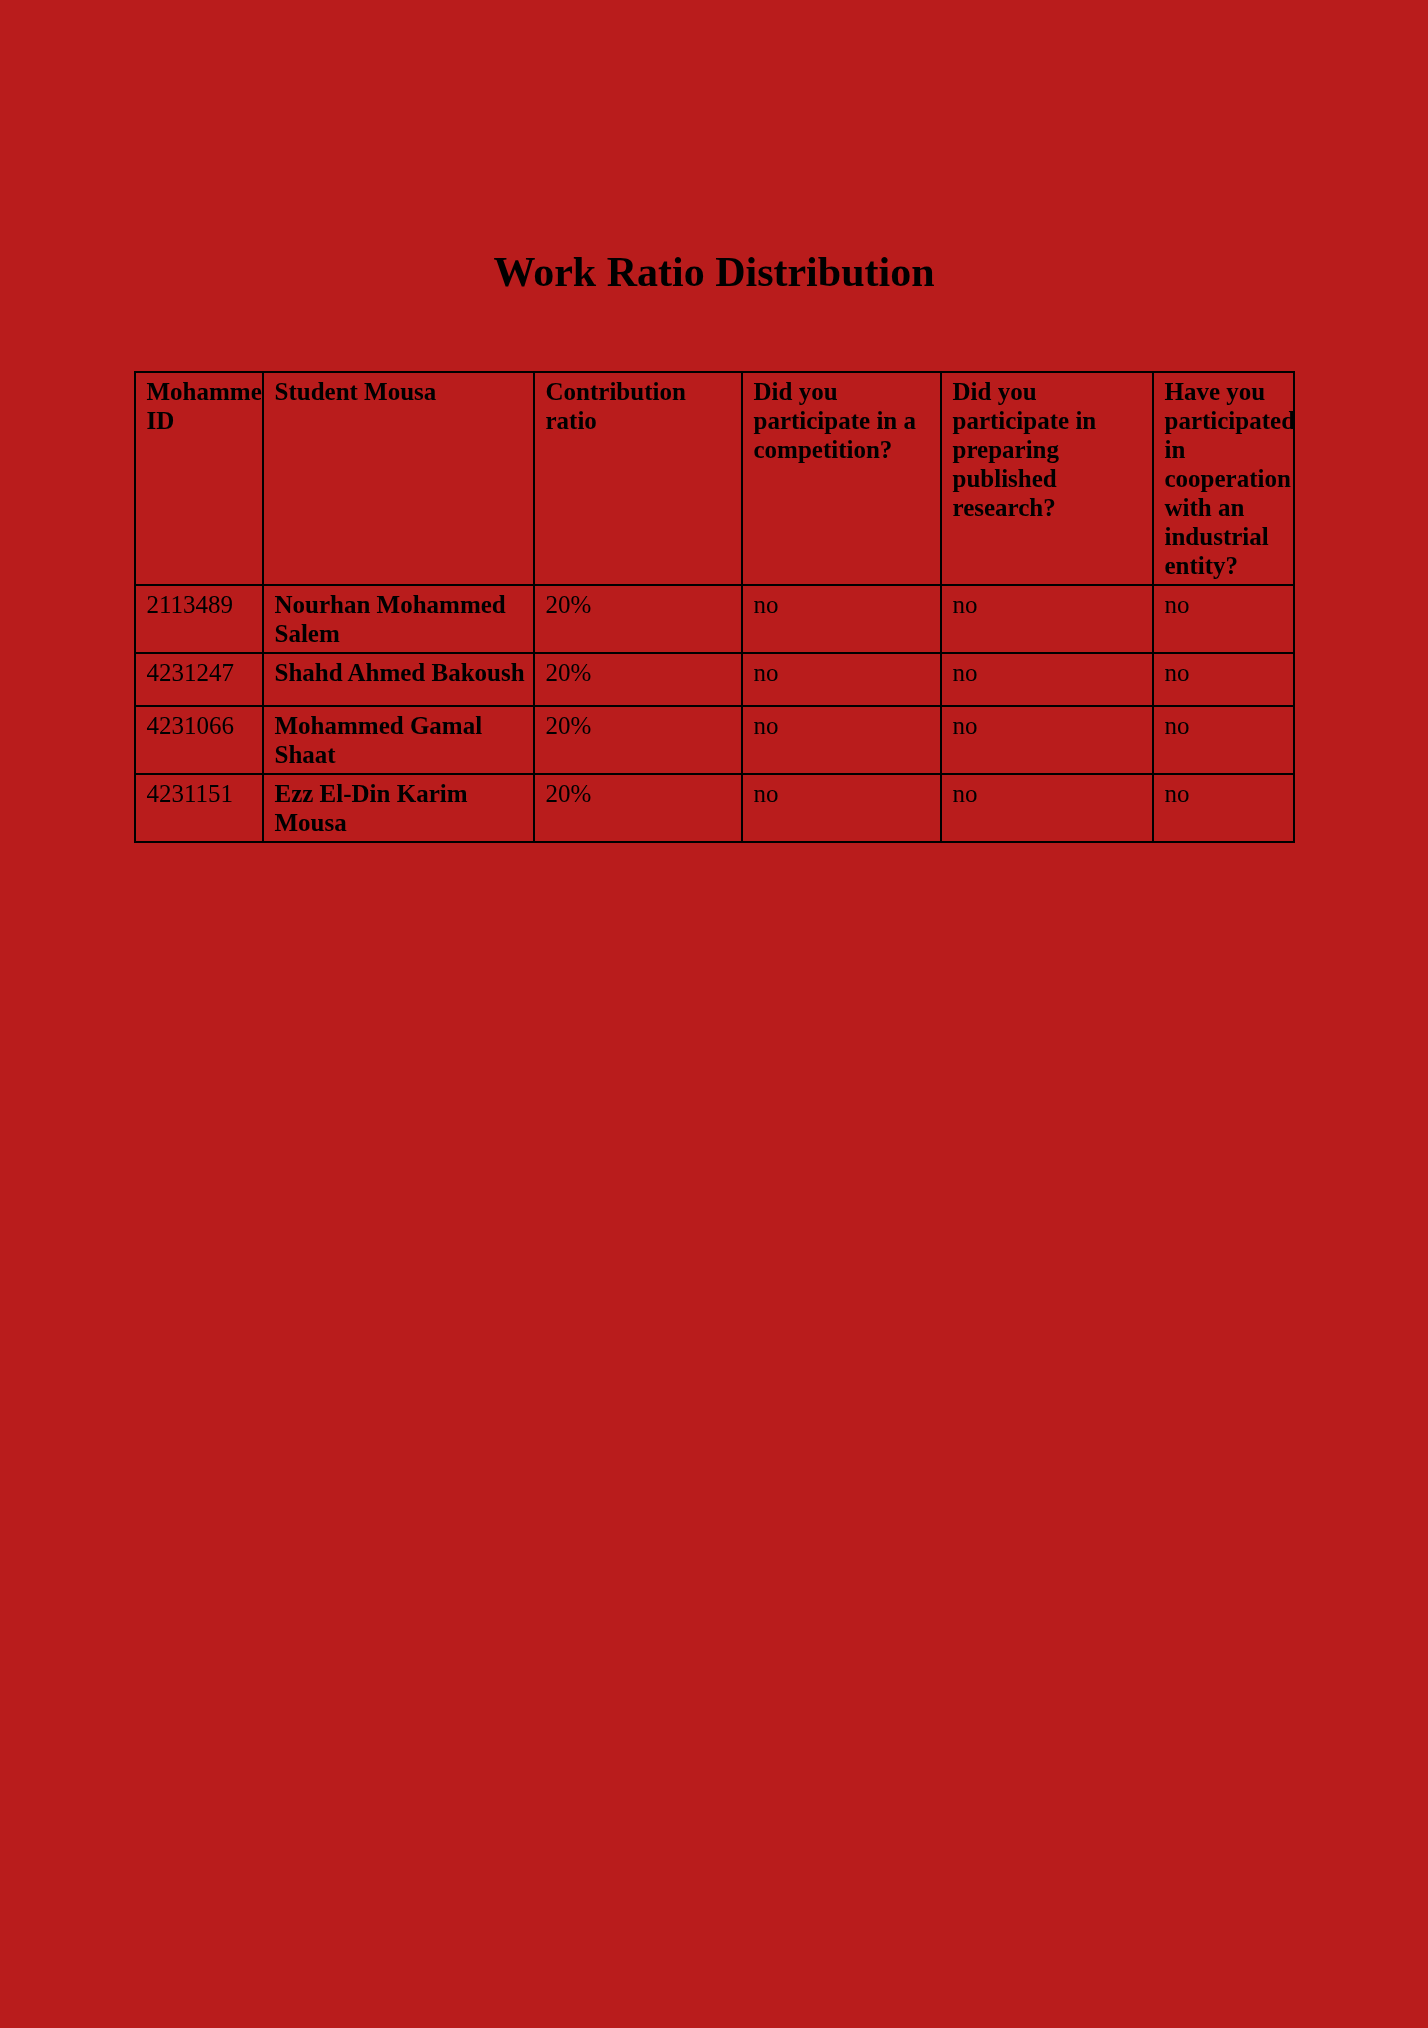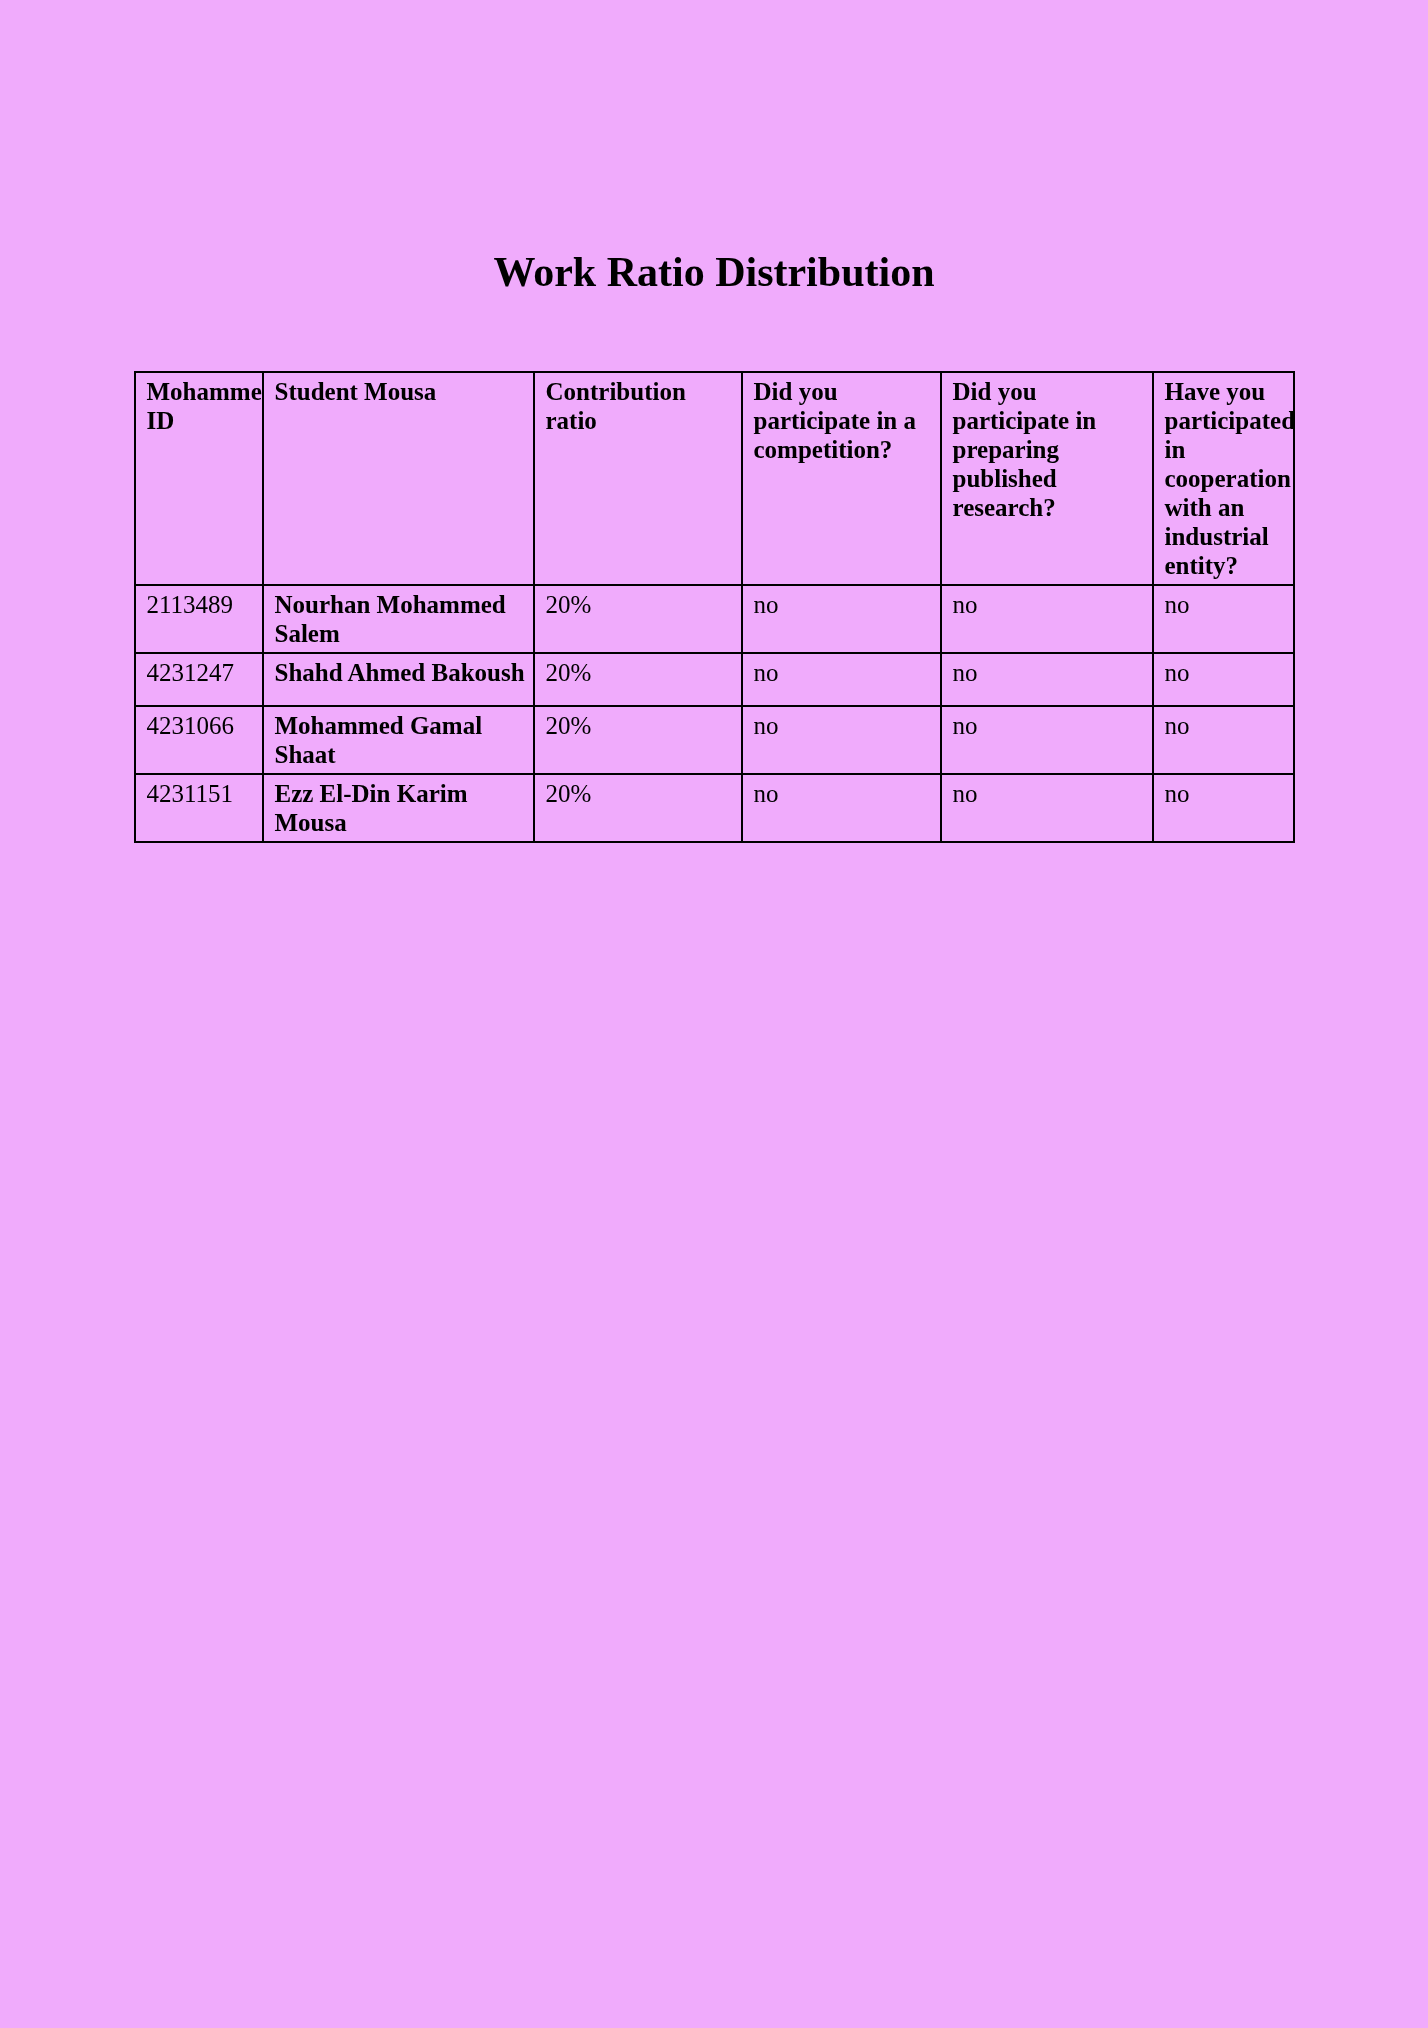--- a/index.html
+++ b/index.html
@@ -5,21 +5,21 @@
   * { margin: 0; padding: 0; box-sizing: border-box; }
   html, body {
     background: #ffffff;
     font-family: "Liberation Serif", "DejaVu Serif", serif;
     color: #000000;
   }
   .page {
     position: relative;
     width: 1428px;
     height: 2028px;
-    background: #f0abfc;
+    background: #b91c1c;
     overflow: hidden;
   }
   .doc-title {
     margin: 251px 0 0 0;
     text-align: center;
     font-size: 42px;
     line-height: 42px;
     font-weight: bold;
     letter-spacing: 0px;
   }

